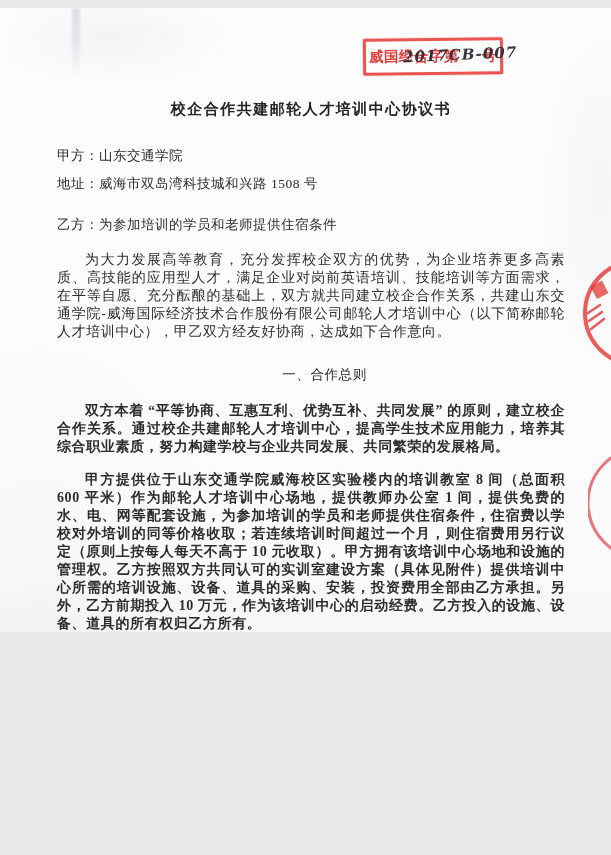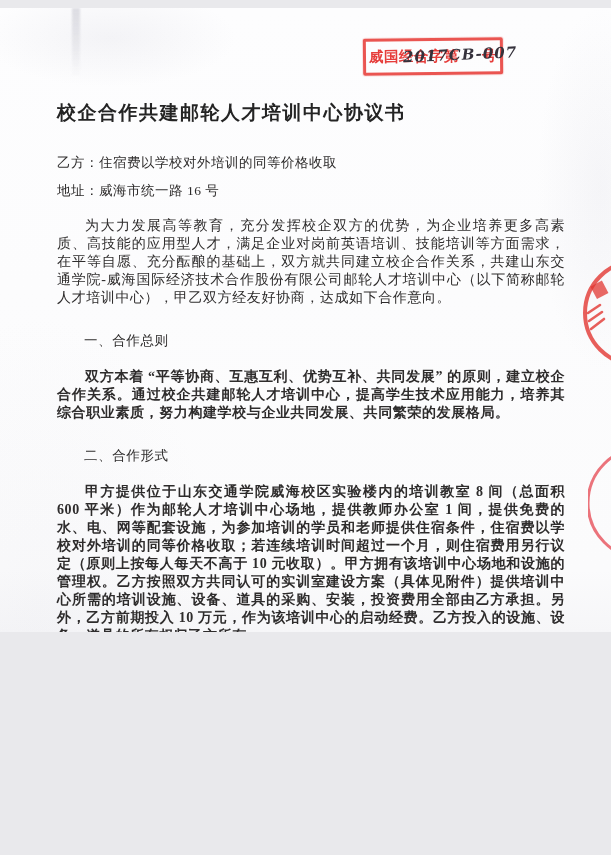--- a/index.html
+++ b/index.html
@@ -23,22 +23,22 @@
       linear-gradient(to bottom, #fdfdfe 0%, #fbfbfc 90%, #f6f6f8 100%);
   }
   .content {
     position: absolute;
     left: 57px;
     top: 0;
     width: 508px;
   }
   .doc-title {
     margin: 92px 0 0 0;
-    text-align: left;
-    font-size: 19px;
+    text-align: center;
+    font-size: 15px;
     font-weight: bold;
     letter-spacing: 1.5px;
     color: #242424;
     font-family: Liberation Mono, monospace;
   }
   .party-line {
     margin: 0;
     font-size: 13.5px;
     line-height: 28px;
     letter-spacing: 0.5px;
@@ -55,20 +55,21 @@
   }
   .preamble { margin-top: 12px; }
   .sec-heading {
     margin: 0;
     margin-top: 21px;
     font-size: 13.5px;
     font-weight: normal;
     line-height: 25px;
     letter-spacing: 0.6px;
     text-indent: 2em;
+    text-align: center;
   }
   .sec-body { margin-top: 15px; font-weight: bold; }
 
   
   .ref-stamp {
     position: absolute;
     left: 363px;
     top: 30px;
     width: 128px;
     height: 31px;
@@ -142,33 +143,33 @@
   <div class="ref-stamp">
     <span>威国经合字第</span>
     <span>号</span>
     <span class="handwriting">2017CB-007</span>
   </div>
 
   <div class="content">
     <h1 class="doc-title">校企合作共建邮轮人才培训中心协议书</h1>
 
     <div class="party-a">
+      <p class="party-line"><span>甲方：</span><span>山东交通学院</span></p>
+      <p class="party-line"><span>地址：</span><span>威海市双岛湾科技城和兴路 1508 号</span></p>
     </div>
 
     <div class="party-b">
-      <p class="party-line"><span>乙方：</span><span>住宿费以学校对外培训的同等价格收取</span></p>
-      <p class="party-line"><span>地址：</span><span>威海市统一路 16 号</span></p>
+      <p class="party-line"><span>乙方：</span><span>为参加培训的学员和老师提供住宿条件</span></p>
     </div>
 
     <p class="para preamble">为大力发展高等教育，充分发挥校企双方的优势，为企业培养更多高素质、高技能的应用型人才，满足企业对岗前英语培训、技能培训等方面需求，在平等自愿、充分酝酿的基础上，双方就共同建立校企合作关系，共建山东交通学院-威海国际经济技术合作股份有限公司邮轮人才培训中心（以下简称邮轮人才培训中心），甲乙双方经友好协商，达成如下合作意向。</p>
 
     <h2 class="sec-heading">一、合作总则</h2>
     <p class="para sec-body">双方本着 “平等协商、互惠互利、优势互补、共同发展” 的原则，建立校企合作关系。通过校企共建邮轮人才培训中心，提高学生技术应用能力，培养其综合职业素质，努力构建学校与企业共同发展、共同繁荣的发展格局。</p>
 
-    <h2 class="sec-heading">二、合作形式</h2>
     <p class="para sec-body">甲方提供位于山东交通学院威海校区实验楼内的培训教室 8 间（总面积 600 平米）作为邮轮人才培训中心场地，提供教师办公室 1 间，提供免费的水、电、网等配套设施，为参加培训的学员和老师提供住宿条件，住宿费以学校对外培训的同等价格收取；若连续培训时间超过一个月，则住宿费用另行议定（原则上按每人每天不高于 10 元收取）。甲方拥有该培训中心场地和设施的管理权。乙方按照双方共同认可的实训室建设方案（具体见附件）提供培训中心所需的培训设施、设备、道具的采购、安装，投资费用全部由乙方承担。另外，乙方前期投入 10 万元，作为该培训中心的启动经费。乙方投入的设施、设备、道具的所有权归乙方所有。</p>
   </div>
 
   <svg class="seal-svg seal-top" width="30" height="104" viewBox="0 0 30 104">
     <circle cx="56" cy="52" r="52" fill="none" stroke="rgba(226,55,50,0.8)" stroke-width="4"></circle>
     <rect x="12" y="22" width="13" height="14" fill="rgba(226,55,50,0.75)" transform="rotate(-28 18 29)"></rect>
     <g stroke="rgba(226,55,50,0.8)" stroke-width="2.6" stroke-linecap="round">
       <line x1="7" y1="52" x2="19" y2="44"></line>
       <line x1="8" y1="60" x2="21" y2="51"></line>
       <line x1="10" y1="68" x2="23" y2="58"></line>

